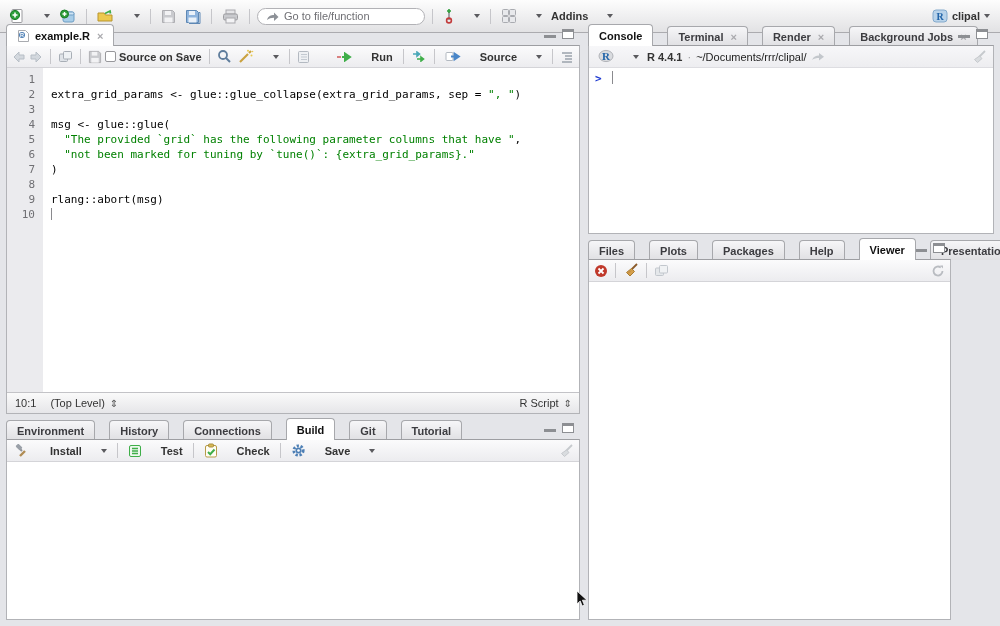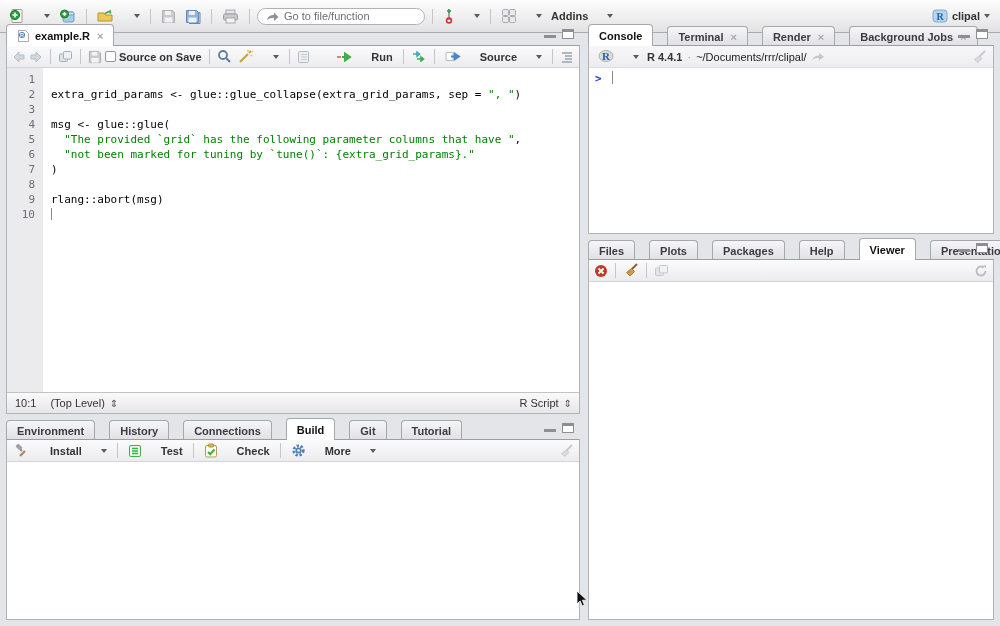--- a/index.html
+++ b/index.html
@@ -28,21 +28,21 @@
   .goto-box .goto-text { color:#6f6f74; }
   .spacer { flex:1; }
   .proj-btn { display:flex; align-items:center; gap:4px; font-weight:bold; color:#333; padding:1px 4px; }
   .bold-label { font-weight:bold; color:#333; }
 
   
   .panel { position:absolute; display:flex; flex-direction:column; }
   .panel-editor  { left:6px;  top:24px;  width:574px; height:390px; }
   .panel-build   { left:6px;  top:418px; width:574px; height:202px; }
   .panel-console { left:588px; top:24px; width:406px; height:210px; }
-  .panel-viewer  { left:588px; top:238px; width:406px; height:382px; }
+  .panel-viewer  { left:588px; top:238px; width:363px; height:382px; }
 
   .tabstrip { height:22px; display:flex; align-items:flex-end; position:relative; }
   .tabs { display:flex; align-items:flex-end; height:22px; }
   .tab {
     height:20px; display:flex; align-items:center; gap:5px; padding:0 10px;
     border:1px solid #a7a8ac; border-bottom:none; border-radius:4px 4px 0 0;
     background:linear-gradient(#f6f6f8,#e0e0e3); margin-right:14px;
     font-weight:bold; color:#3c3c40; white-space:nowrap; cursor:default;
   }
   .tab.active { background:#fff; height:22px; color:#111; position:relative; z-index:2; }
@@ -411,21 +411,21 @@
       </span>
       <span class="divider"></span>
       <span class="tb-btn">
         <span class="icon">
           <svg width="15" height="15" viewBox="0 0 16 16">
               <circle cx="8" cy="8" r="5" fill="none" stroke="#4d7fb5" stroke-width="3" stroke-dasharray="2.4 1.8"></circle>
               <circle cx="8" cy="8" r="3.2" fill="#4d7fb5"></circle>
               <circle cx="8" cy="8" r="1.4" fill="#fff"></circle>
             </svg>
         </span>
-        <span class="bold-label">More</span>
+        <span class="bold-label">Save</span>
         <span class="caret"></span>
       </span>
       <span class="spacer"></span>
       <span class="icon">
         <svg width="16" height="14" viewBox="0 0 16 14">
             <path d="M14 1 8 7" stroke="#c6c9cd" stroke-width="1.8"></path>
             <path d="M8.5 6 11 8.5 6.5 12.5 3.5 9.5z" fill="#d9dcdf" stroke="#c6c9cd"></path>
           </svg>
       </span>
     </div>

